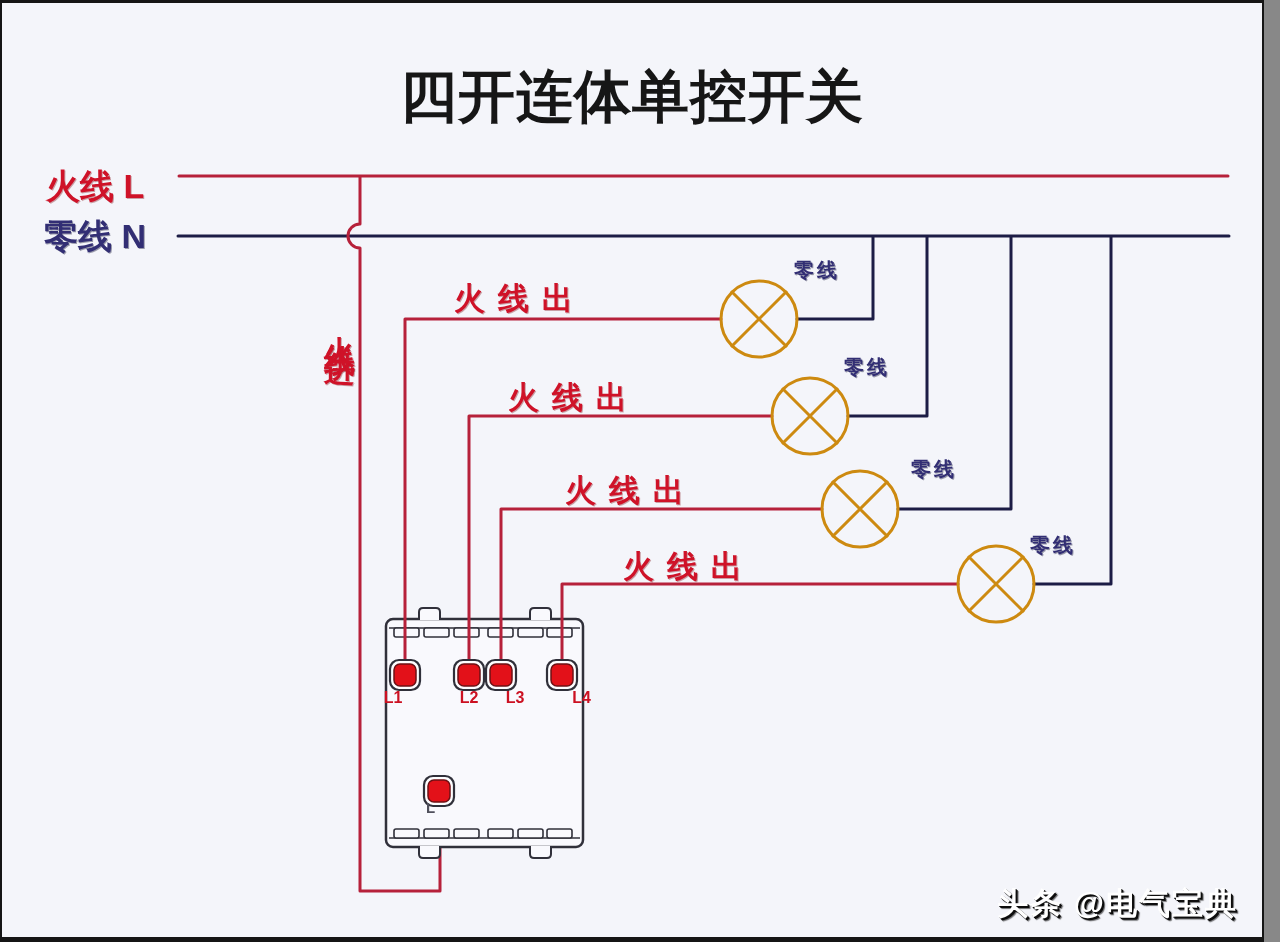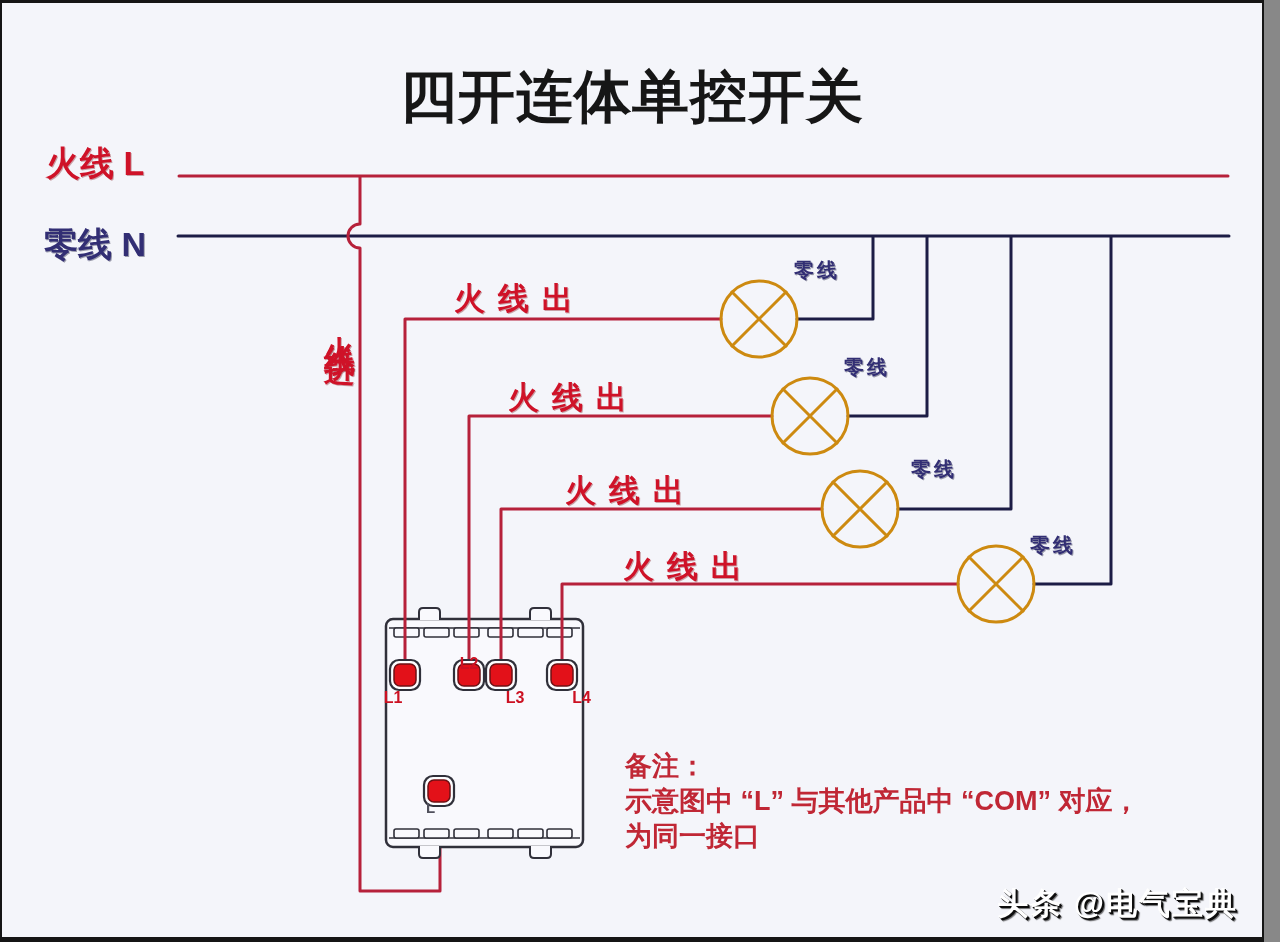--- a/index.html
+++ b/index.html
@@ -26,37 +26,37 @@
   .strip{fill:#f9f9fd;stroke:var(--box_outline,#30303a);stroke-width:1.6;}
   .pad-outer{fill:#fdfdff;stroke:var(--box_outline,#30303a);stroke-width:2.2;}
   .pad-inner{fill:var(--terminal_red,#e31119);stroke:#6d1014;stroke-width:1.5;}
 
   .lbl{position:absolute;white-space:nowrap;}
   .title{left:0;right:0;top:56px;text-align:center;font-size:57px;font-weight:800;
          color:#161616;letter-spacing:1px;}
   .bus-label{font-size:34px;font-weight:bold;}
   .live-text{color:var(--live_text,#cf1228);text-shadow:1px 1px 0 rgba(120,0,10,.35);}
   .neutral-text{color:var(--neutral_text,#322e74);text-shadow:1px 1px 0 rgba(15,15,50,.4);}
-  .live-bus-label{left:44px;top:138px;}
-  .neutral-bus-label{left:42px;top:219px;}
+  .live-bus-label{left:44px;top:161px;}
+  .neutral-bus-label{left:42px;top:211px;}
   .feed-in-label{left:316px;top:308px;font-size:31px;font-weight:bold;
     writing-mode:vertical-rl;text-orientation:upright;letter-spacing:9px;}
   .live-out{font-size:31px;font-weight:bold;letter-spacing:13px;}
   .live-out-1{left:452px;top:275px;}
   .live-out-2{left:506px;top:374px;}
   .live-out-3{left:563px;top:467px;}
   .live-out-4{left:621px;top:543px;}
   .neutral-lbl{font-size:20px;font-weight:bold;letter-spacing:3px;}
   .neutral-1{left:792px;top:254px;}
   .neutral-2{left:842px;top:351px;}
   .neutral-3{left:909px;top:453px;}
   .neutral-4{left:1028px;top:529px;}
   .term-label{font-size:16px;font-weight:bold;color:#cc1122;transform:translateX(-50%);}
   .term-1{left:391px;top:686px;}
-  .term-2{left:467px;top:652px;}
+  .term-2{left:467px;top:686px;}
   .term-3{left:499px;top:686px;padding-left:28px;}
   .term-4{left:560px;top:686px;padding-left:39px;}
   .com-label{left:424px;top:796px;font-size:15px;color:#50505c;font-weight:bold;}
   .note{left:623px;top:746px;font-size:27px;line-height:35px;font-weight:bold;
         color:var(--note_text,#c02735);white-space:normal;width:600px;}
   .watermark{right:24px;top:880px;font-size:31px;font-weight:bold;color:#ffffff;
      text-shadow:2px 2px 0 #0d0d0d,1px 1px 0 #0d0d0d,3px 3px 1px rgba(0,0,0,.55);
      letter-spacing:2px;text-align:center;}
 </style>
 </head>
@@ -156,20 +156,15 @@
   <div class="lbl neutral-text neutral-lbl neutral-2">零线</div>
   <div class="lbl neutral-text neutral-lbl neutral-3">零线</div>
   <div class="lbl neutral-text neutral-lbl neutral-4">零线</div>
 
   <div class="lbl term-label term-1">L1</div>
   <div class="lbl term-label term-2">L2</div>
   <div class="lbl term-label term-3">L3</div>
   <div class="lbl term-label term-4">L4</div>
   <div class="lbl com-label">L</div>
 
-  <div class="lbl note">
-    <div>备注：</div>
-    <div>示意图中 “L” 与其他产品中 “COM” 对应，</div>
-    <div>为同一接口</div>
-  </div>
 
   <div class="lbl watermark">头条 @电气宝典</div>
 </div>
 
 </body></html>

